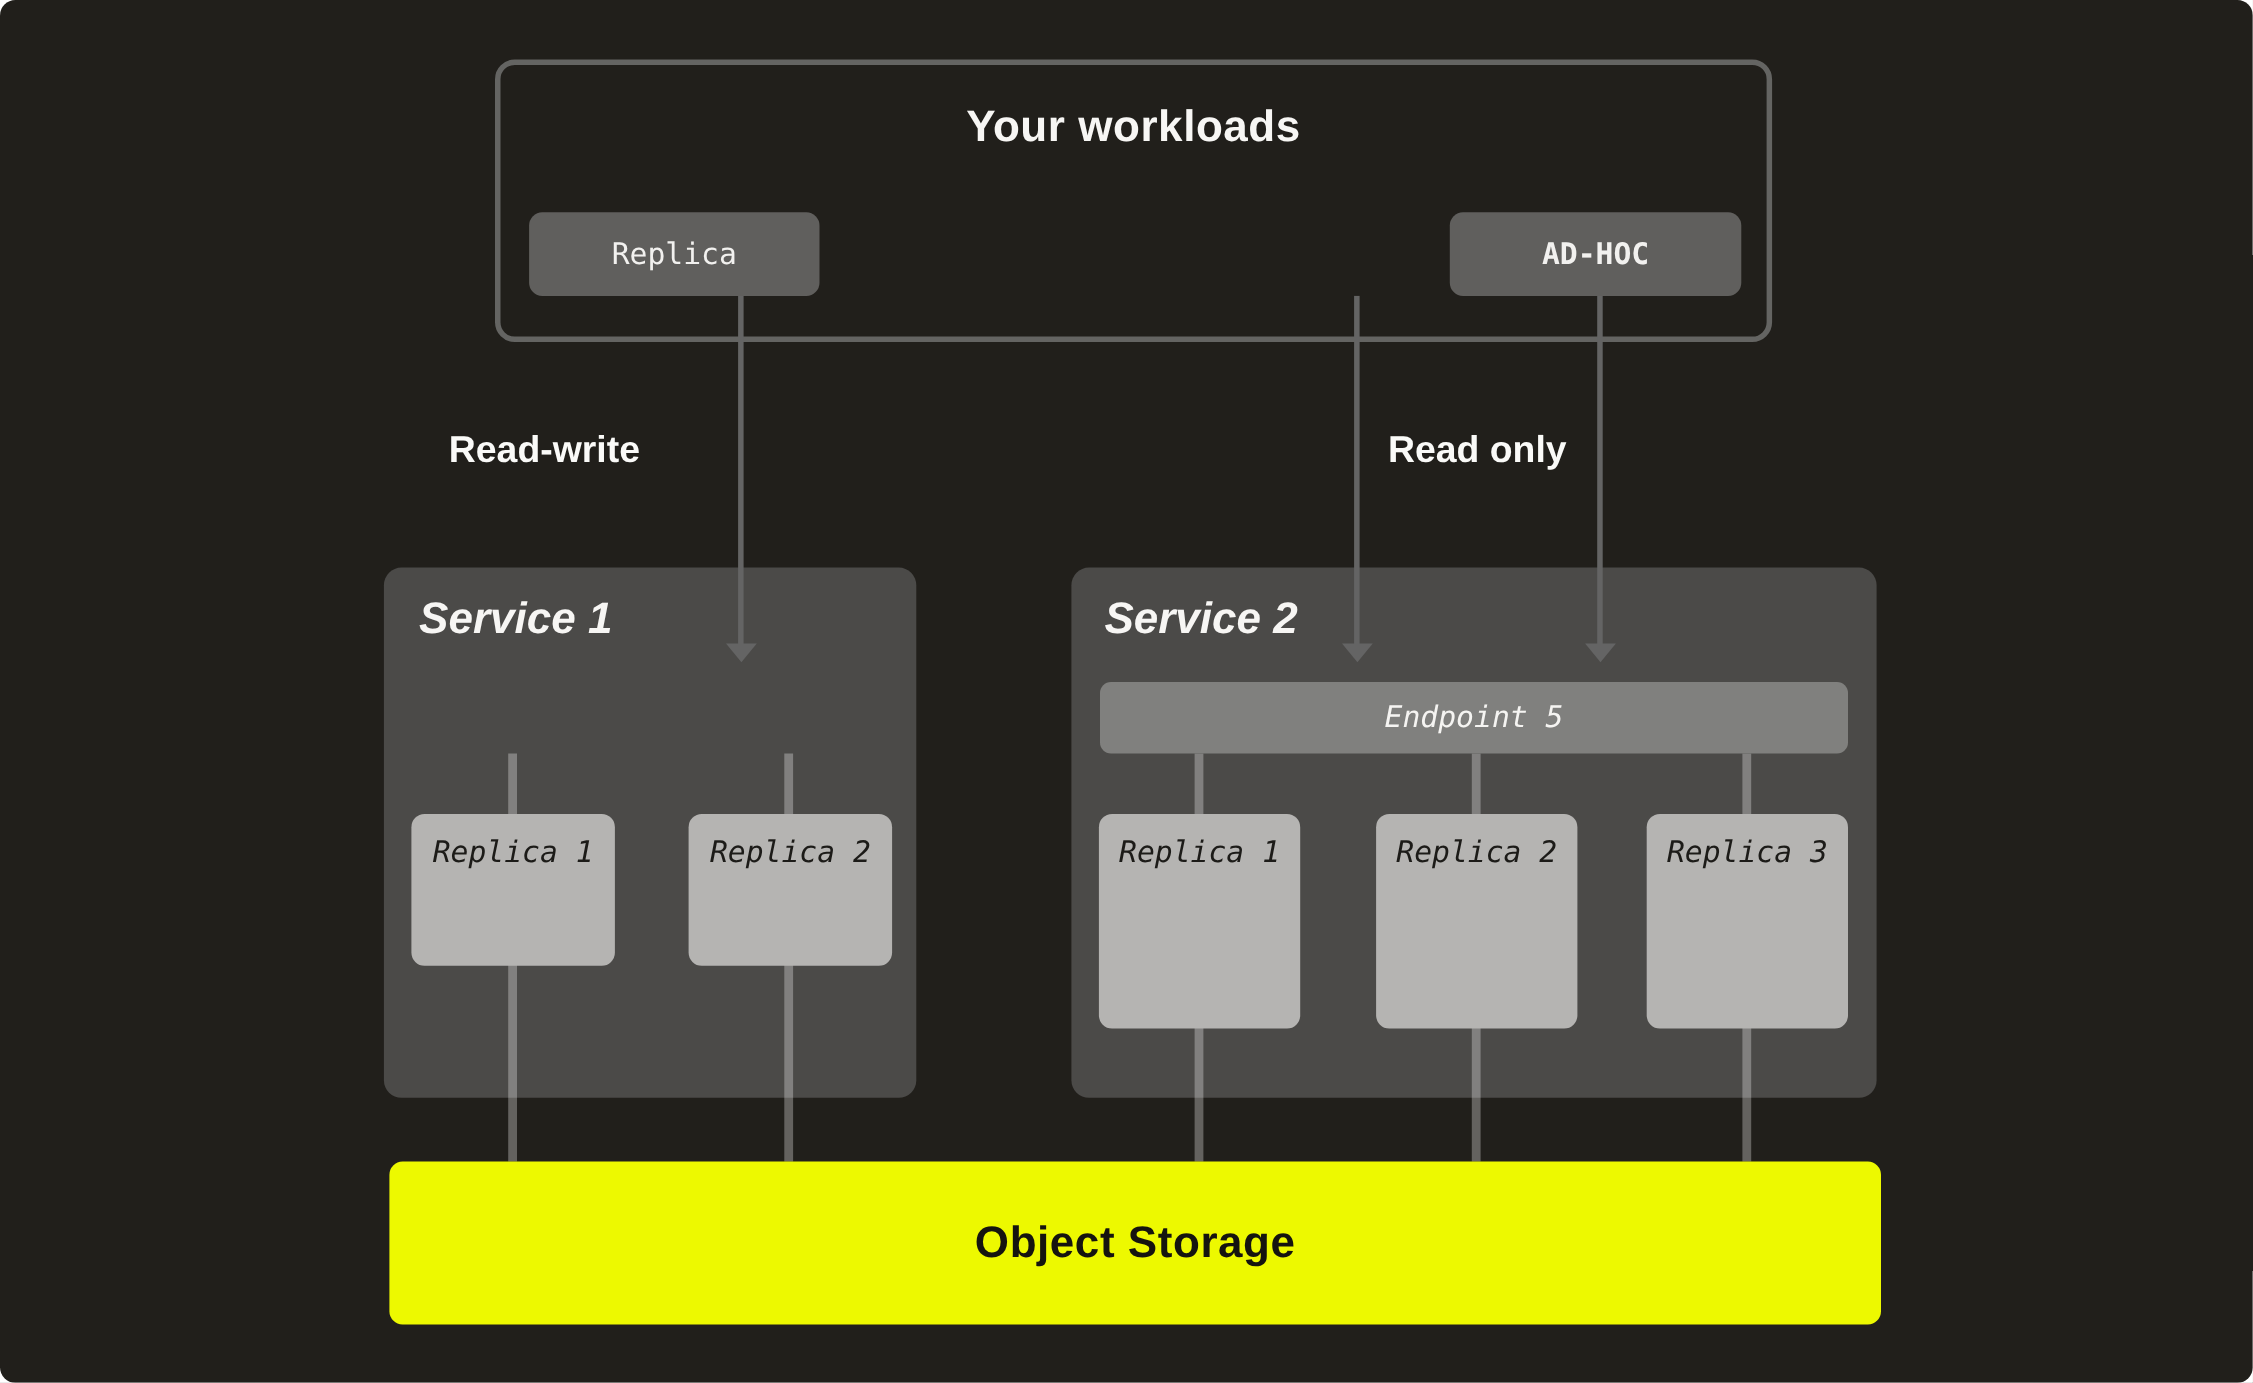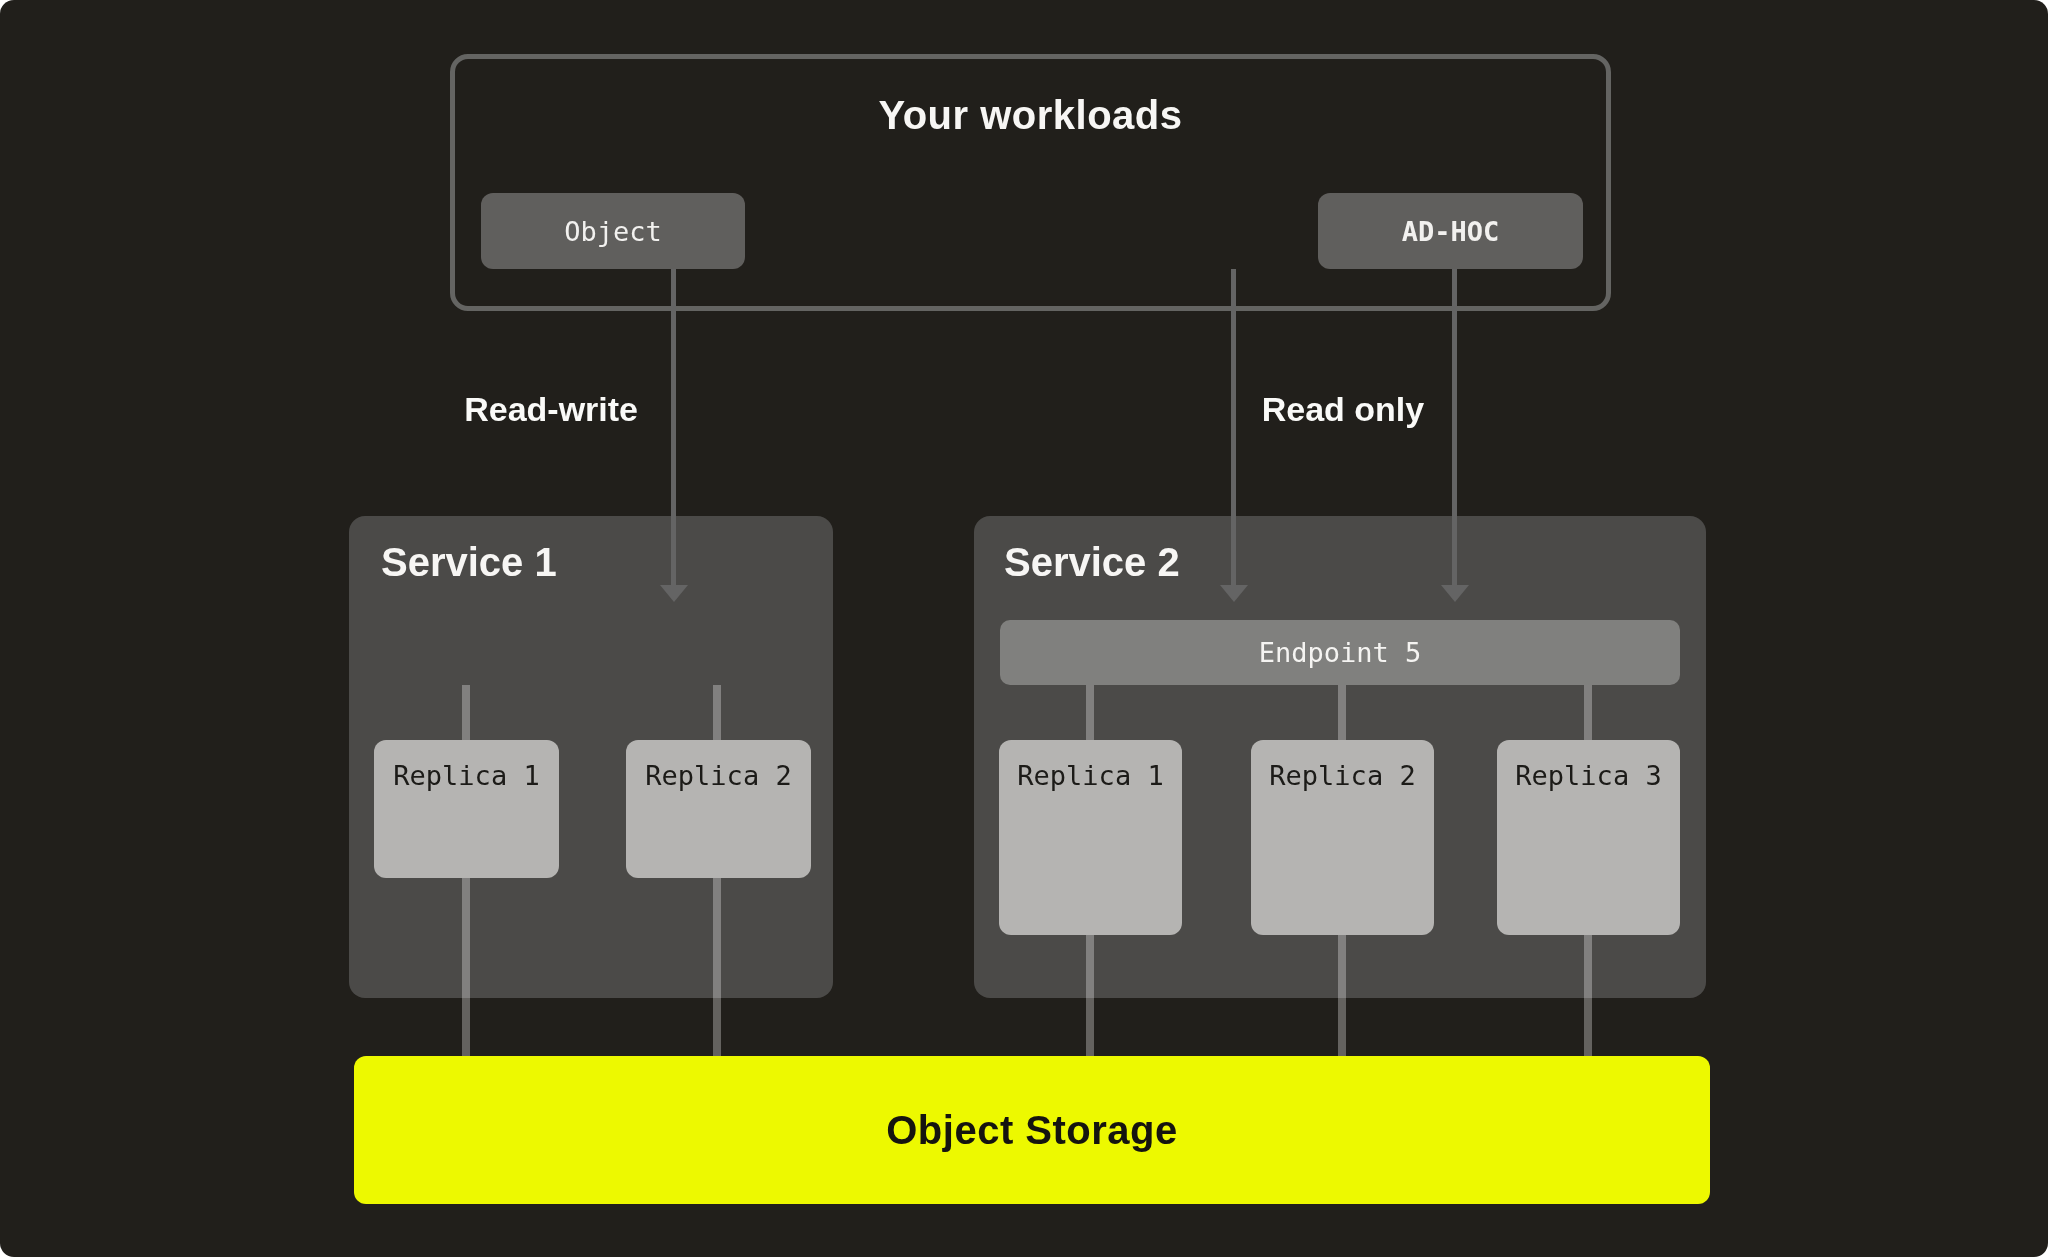--- a/index.html
+++ b/index.html
@@ -33,25 +33,25 @@
     border-top:17px solid #646464;
   }
   .line-a{left:671px;} .head-a{left:660px;}
   .line-b{left:1231px;} .head-b{left:1220px;}
   .line-c{left:1452px;} .head-c{left:1441px;}
   
   .edge-label{
     position:absolute; top:390px; width:250px; color:#fafaf8;
     font-size:34px; font-weight:700; z-index:3;
   }
-  .label-rw{left:388px; text-align:right;}
+  .label-rw{left:408px; text-align:left;}
   .label-ro{left:1218px; text-align:center;}
   
   .service{
-    position:absolute; top:516px; height:482px; background:#4b4a48; border-radius:16px;
+    position:absolute; top:516px; height:482px; background:#4b4a48; border-radius:16px;font-style:italic;
   }
   .svc1{left:349px; width:484px;}
   .svc2{left:974px; width:732px;}
   .svc-name{
     position:absolute; top:24px; color:#f7f6f4; font-size:40px; font-weight:700;
   }
   .svc1 .svc-name{left:32px;} .svc2 .svc-name{left:30px;}
   .endpoint{
     position:absolute; top:104px; height:65px; background:#80807e; border-radius:10px;
     color:#f5f4f2; font-family:"DejaVu Sans Mono", monospace; font-size:27px;
@@ -84,21 +84,21 @@
   }
 </style>
 </head>
 <body>
 
 <div class="stage">
 
   <div class="wl-box">
     <div class="wl-title">Your workloads</div>
   </div>
-  <div class="wl-btn btn-writes">Object</div>
+  <div class="wl-btn btn-writes">Replica</div>
   <div class="wl-btn btn-adhoc">AD-HOC</div>
 
   <div class="service svc1">
     <div class="svc-name">Service 1</div>
     <div class="replica rep-0">Replica 1</div>
     <div class="replica rep-1">Replica 2</div>
   </div>
 
   <div class="service svc2">
     <div class="svc-name">Service 2</div>

